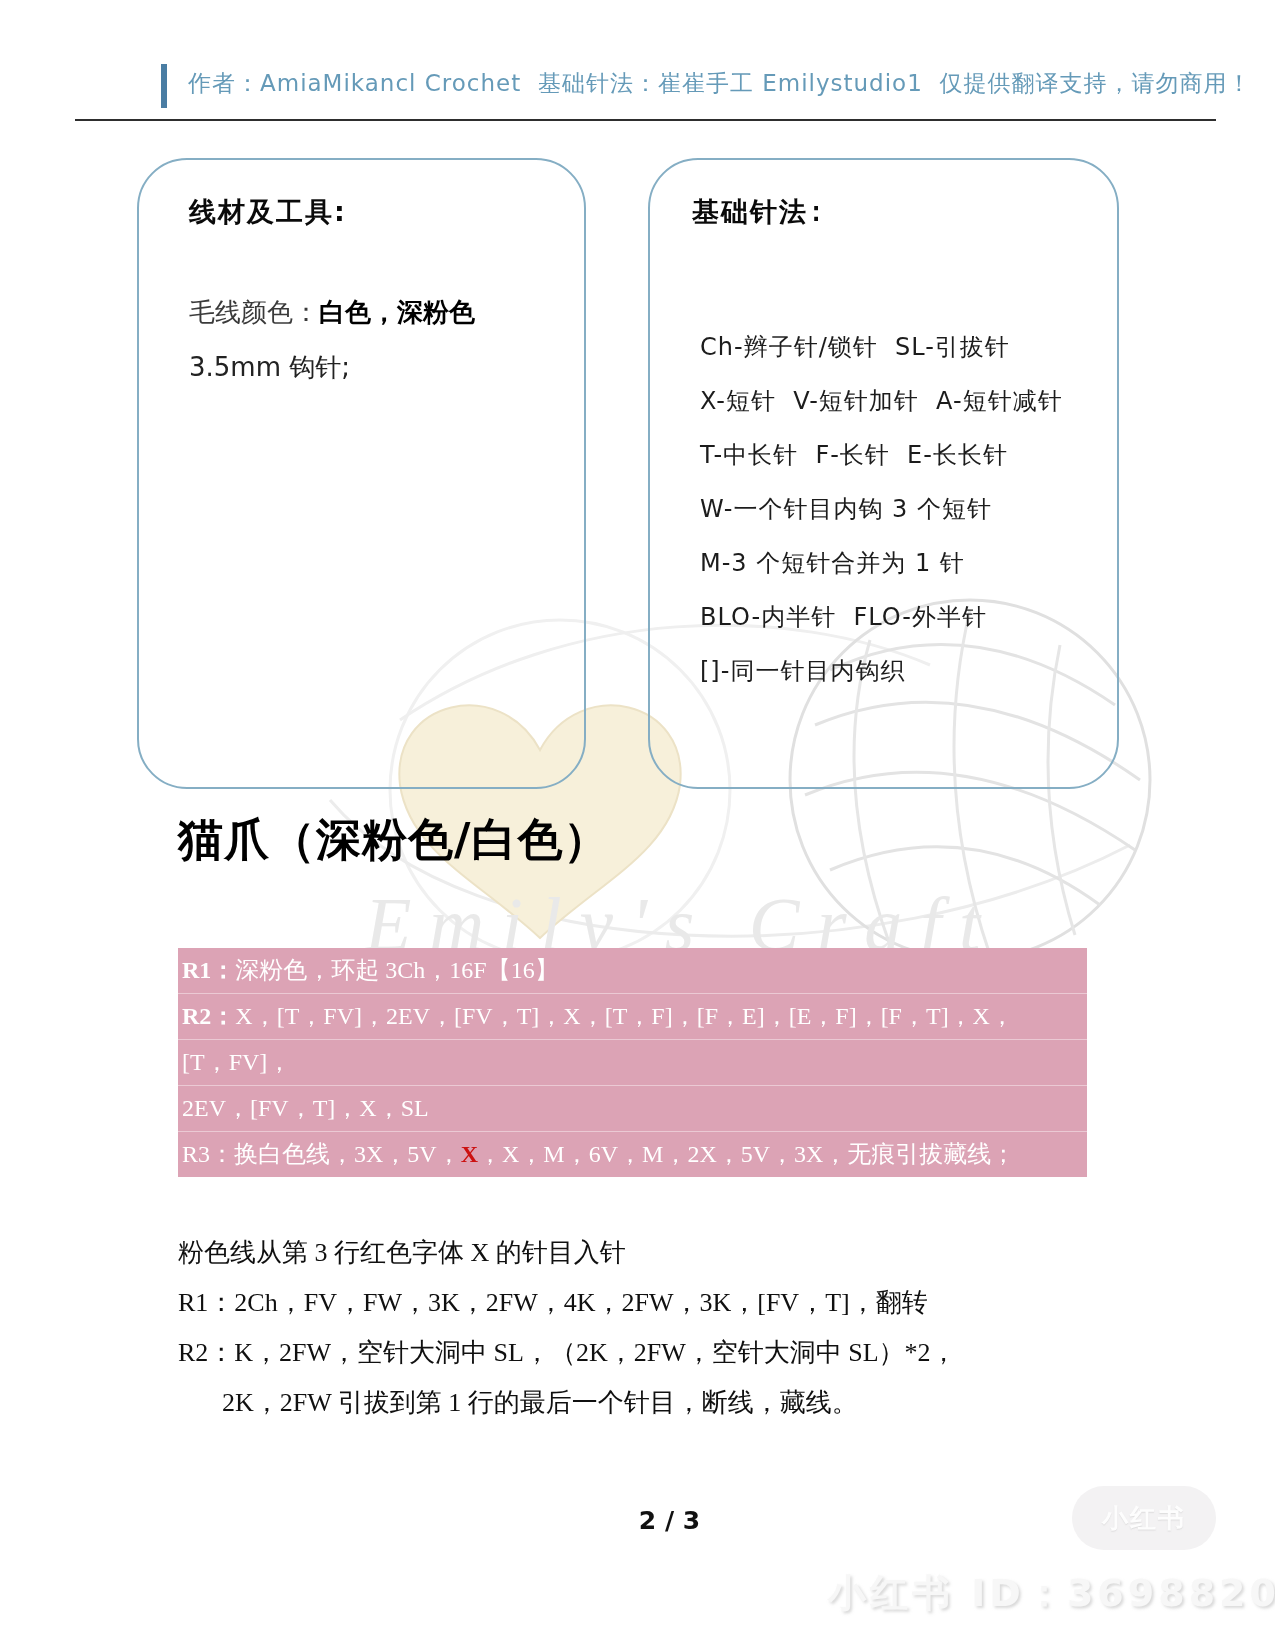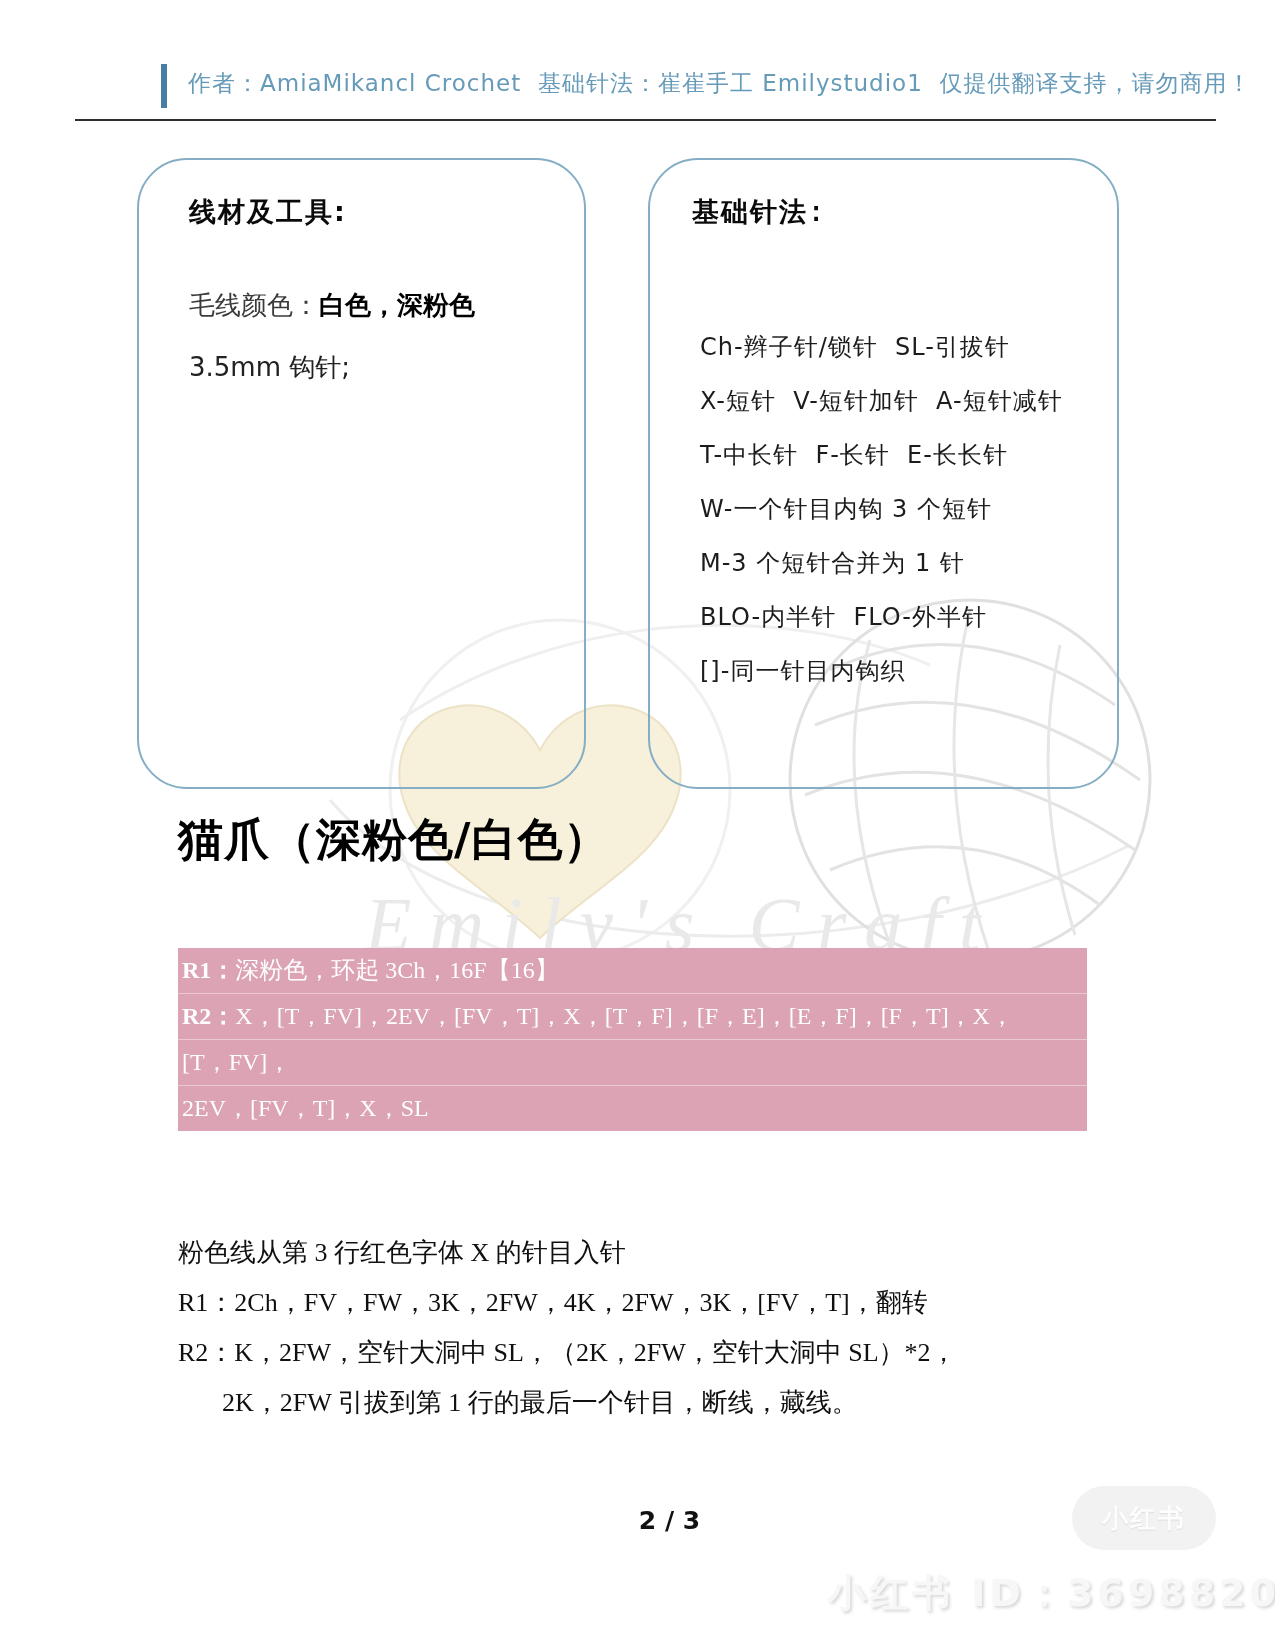--- a/index.html
+++ b/index.html
@@ -11,21 +11,21 @@
   .top-rule{position:absolute;left:75px;top:119px;width:1141px;height:2px;background:#2e2e2e;z-index:1;}
   
   .wm-svg{position:absolute;left:270px;top:550px;width:900px;height:430px;z-index:0;pointer-events:none;}
   
   .box{position:absolute;top:158px;height:627px;border:2px solid #85aec4;border-radius:50px;background:transparent;z-index:1;}
   .box-left{left:137px;width:445px;}
   .box-right{left:648px;width:467px;}
   .box-title{position:absolute;font-size:27px;font-weight:bold;color:#0a0a0a;letter-spacing:2px;}
   .box-left .box-title{left:50px;top:34px;}
   .box-right .box-title{left:42px;top:34px;font-family:Liberation Mono, monospace;}
-  .mat-line1{position:absolute;left:50px;top:128px;font-size:26px;white-space:pre;text-align:right;}
+  .mat-line1{position:absolute;left:50px;top:135px;font-size:26px;white-space:pre;text-align:right;}
   .mat-line1 .lbl{color:#3a3a3a;font-weight:400;}
   .mat-line1 .val{color:#000;font-weight:bold;}
   .mat-line2{position:absolute;left:50px;top:190px;font-size:26px;color:#222;}
   .stitch-lines{position:absolute;left:42px;top:160px;}
   .stitch-line{height:54px;line-height:54px;font-size:24px;color:#1c1c1c;white-space:pre;letter-spacing:1px;margin-left:8px;}
   
   .section-title{position:absolute;left:178px;top:810px;font-size:45px;font-weight:800;color:#000;letter-spacing:1px;z-index:1;}
   
   .pattern-block{position:absolute;left:178px;top:948px;width:909px;background:#dca3b5;z-index:1;
                  font-family:"Liberation Serif","DejaVu Serif",serif;}
@@ -94,20 +94,21 @@
       </div>
   </div>
 
   <div class="section-title">猫爪（深粉色/白色）</div>
 
   <div class="pattern-block">
       <div class="prow"><span class="rp">R1：</span><span>深粉色，环起 3Ch，16F【16】</span></div>
       <div class="prow"><span class="rp">R2：</span><span>X，[T，FV]，2EV，[FV，T]，X，[T，F]，[F，E]，[E，F]，[F，T]，X，</span></div>
       <div class="prow"><span>[T，FV]，</span></div>
       <div class="prow"><span>2EV，[FV，T]，X，SL</span></div>
+      <div class="prow"><span class="">R3：</span><span>换白色线，3X，5V，</span><span class="red">X</span><span>，X，M，6V，M，2X，5V，3X，无痕引拔藏线；</span></div>
     </div>
 
   <div class="notes">
       <div class="note-line">粉色线从第 3 行红色字体 X 的针目入针</div>
       <div class="note-line">R1：2Ch，FV，FW，3K，2FW，4K，2FW，3K，[FV，T]，翻转</div>
       <div class="note-line">R2：K，2FW，空针大洞中 SL，（2K，2FW，空针大洞中 SL）*2，</div>
       <div class="note-line indent">2K，2FW 引拔到第 1 行的最后一个针目，断线，藏线。</div>
     </div>
 
   <div class="page-indicator">2 / 3</div>

